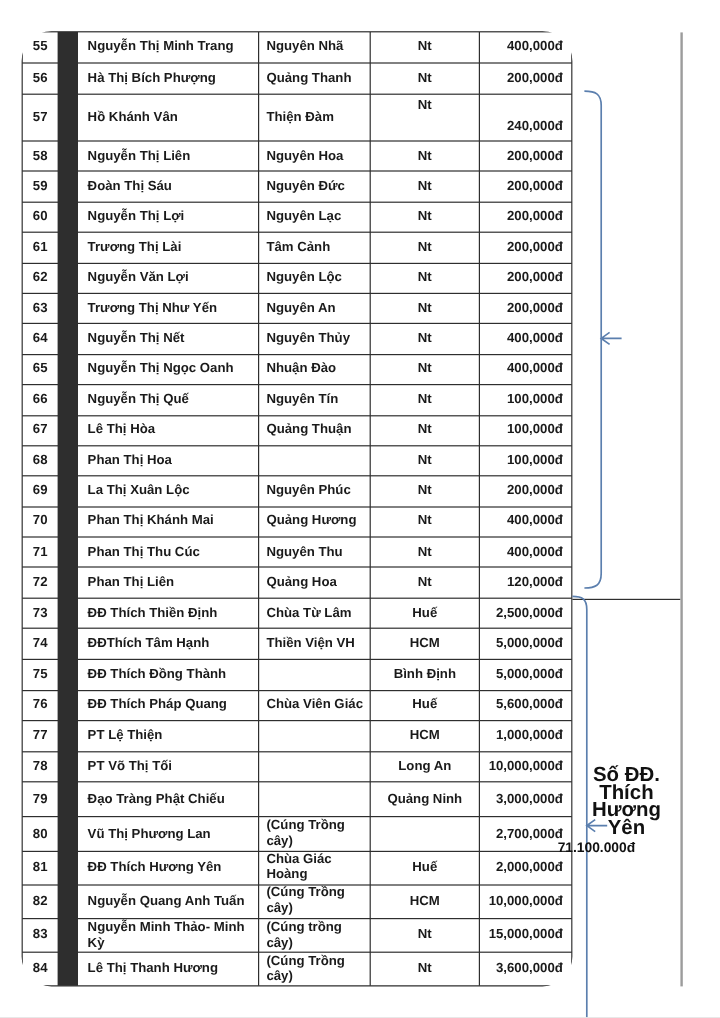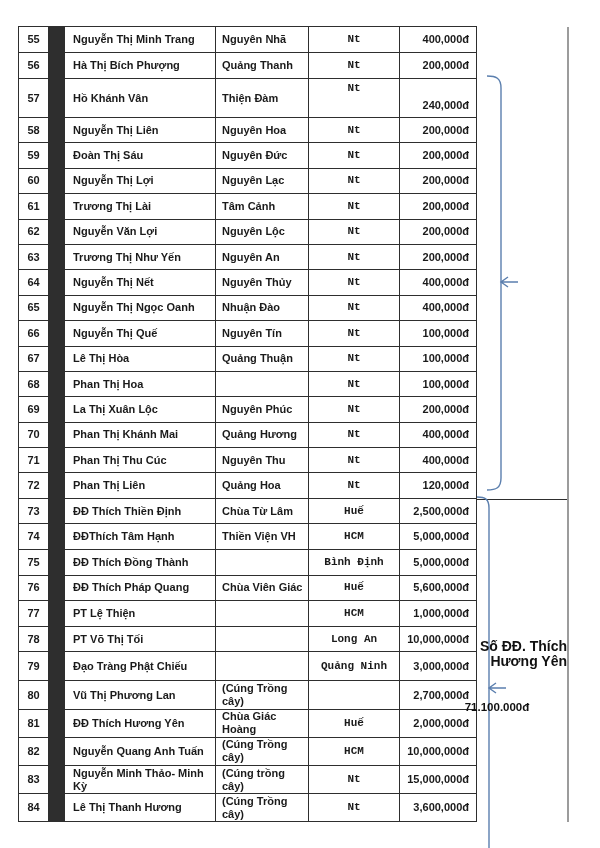--- a/index.html
+++ b/index.html
@@ -23,53 +23,53 @@
     background:#ffffff;
     display:flex;align-items:center;
     font-size:11px;font-weight:bold;color:#1a1a1a;
     line-height:13px;
     overflow:hidden;
     white-space:normal;
   }
   .c0{justify-content:center;}
   .c1{padding-left:8px;padding-right:2px;margin-left:16px;}
   .c2{padding-left:6px;padding-right:3px;}
-  .c3{justify-content:center;text-align:right;font-family:Liberation Mono, monospace;}
+  .c3{justify-content:center;text-align:right;}
   .c4{justify-content:flex-end;padding-right:7px;}
   .vtop{align-items:flex-start;padding-top:3px;}
   .vbottom{align-items:flex-end;padding-bottom:5px;}
 
   
   .note-divider{
     position:absolute;left:477px;top:499px;width:90px;height:1px;
     background:#2e2e2e;
   }
   .gray-vline{
     position:absolute;left:567px;top:27px;width:2px;height:795px;
     background:#9c9c9c;
   }
   .brace{position:absolute;pointer-events:none;}
   .brace-upper{left:485px;top:74px;}
   .brace-lower{left:476px;top:495px;}
   .note-label{
     position:absolute;left:477px;top:639px;width:90px;
-    text-align:right;font-size:14px;font-weight:bold;color:#111111;
+    text-align:center;font-size:17px;font-weight:bold;color:#111111;
     line-height:14.5px;
   }
   .note-total{
     position:absolute;left:452px;top:701px;width:90px;
     text-align:center;font-size:11.5px;font-weight:bold;color:#111111;
   }
 </style>
 </head>
 <body>
 
 <div class="page">
 
-  <div class="grid" style="grid-template-rows: 25px 25px 38px 24.4px 24.4px 24.4px 24.4px 24.4px 24.4px 24.4px 24.4px 24.4px 24.4px 24.4px 24.4px 24.4px 24.4px 24.4px 24.6px 24.6px 24.6px 24.6px 24.6px 24.6px 28px 27.2px 27.2px 27.2px 27.2px 27.2px;">
+  <div class="grid" style="grid-template-rows: 25px 25px 38px 24.4px 24.4px 24.4px 24.4px 24.4px 24.4px 24.4px 24.4px 24.4px 24.4px 24.4px 24.4px 24.4px 24.4px 24.4px 24.6px 24.6px 24.6px 24.6px 24.6px 24.6px 28px 27.2px 27.2px 27.2px 27.2px 27.2px; border-radius: 25px;">
       <div class="cell c0">
         <span>55</span>
       </div>
       <div class="cell c1">
         <span>Nguyễn Thị Minh Trang</span>
       </div>
       <div class="cell c2">
         <span>Nguyên Nhã</span>
       </div>
       <div class="cell c3">

